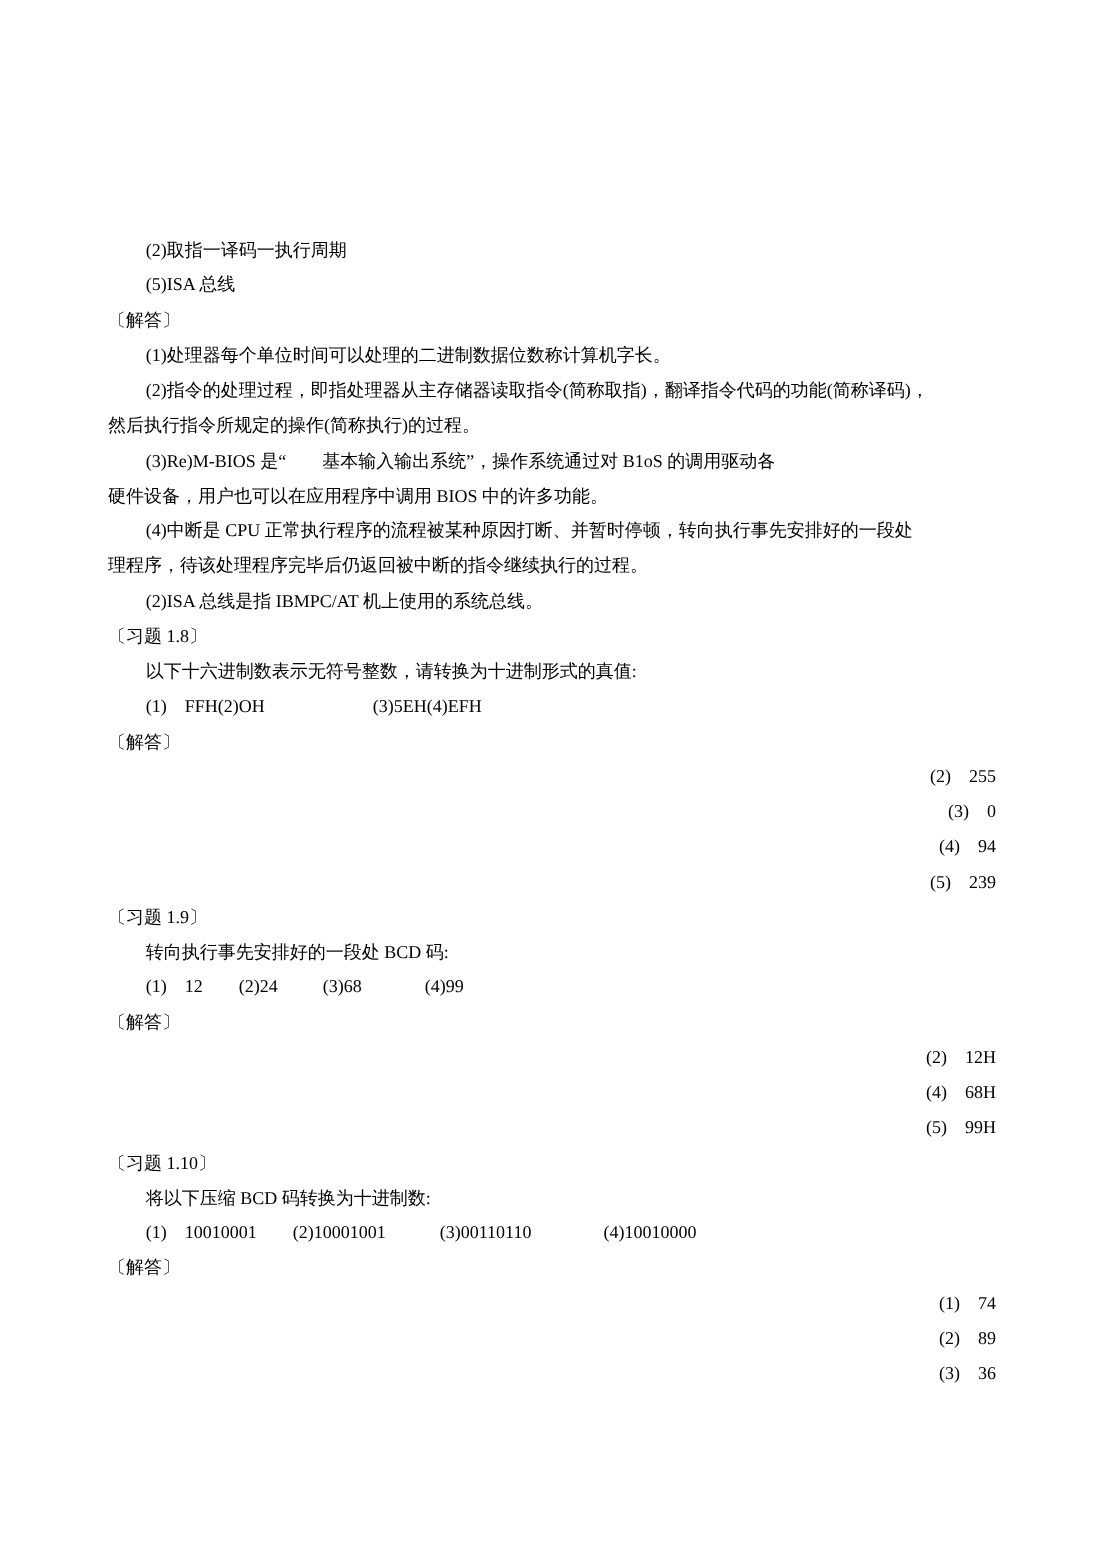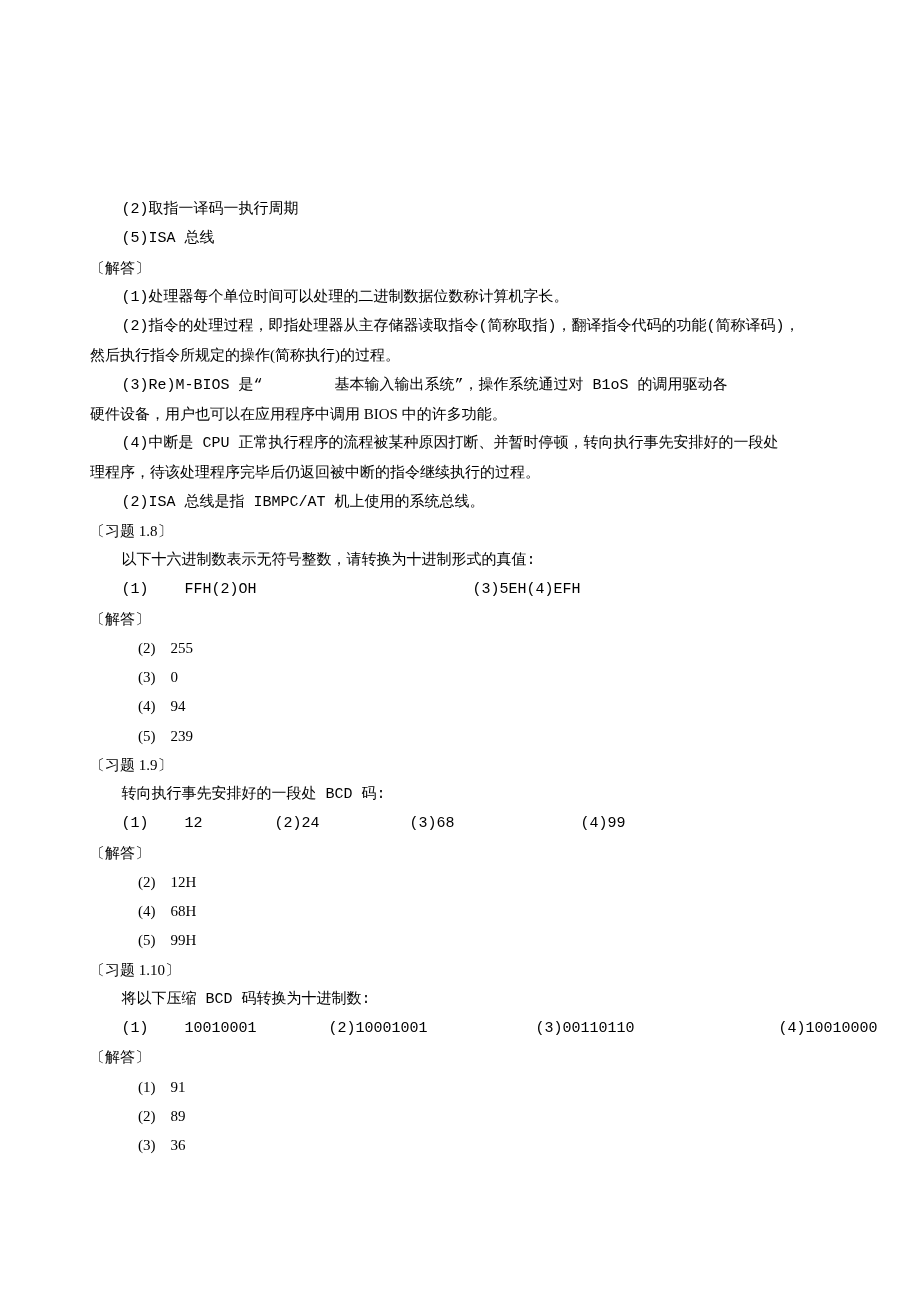--- a/index.html
+++ b/index.html
@@ -12,22 +12,22 @@
     font-family: "SimSun", "宋体", serif;
     font-size: 15px;
     color: #000;
     line-height: 1.95;
     padding: 195px 90px 60px 90px;
     box-sizing: border-box;
   }
   .line {
     white-space: pre;
   }
-  .indent-1 { padding-left: 2.1em; font-family: Liberation Mono, monospace; }
-  .indent-list { padding-left: 3.2em; }
+  .indent-1 { padding-left: 2.1em; }
+  .indent-list { padding-left: 3.2em; text-align: right; }
 </style>
 </head>
 <body>
 
 <div id="doc">
     <div class="line indent-1">(2)取指一译码一执行周期</div>
     <div class="line indent-1">(5)ISA 总线</div>
     <div class="line ">〔解答〕</div>
     <div class="line indent-1">(1)处理器每个单位时间可以处理的二进制数据位数称计算机字长。</div>
     <div class="line indent-1">(2)指令的处理过程，即指处理器从主存储器读取指令(简称取指)，翻译指令代码的功能(简称译码)，</div>
@@ -49,16 +49,16 @@
     <div class="line indent-1">转向执行事先安排好的一段处 BCD 码:</div>
     <div class="line indent-1">(1)    12        (2)24          (3)68              (4)99</div>
     <div class="line ">〔解答〕</div>
     <div class="line indent-list">(2)    12H</div>
     <div class="line indent-list">(4)    68H</div>
     <div class="line indent-list">(5)    99H</div>
     <div class="line ">〔习题 1.10〕</div>
     <div class="line indent-1">将以下压缩 BCD 码转换为十进制数:</div>
     <div class="line indent-1">(1)    10010001        (2)10001001            (3)00110110                (4)10010000</div>
     <div class="line ">〔解答〕</div>
-    <div class="line indent-list">(1)    91</div>
+    <div class="line indent-list">(1)    74</div>
     <div class="line indent-list">(2)    89</div>
     <div class="line indent-list">(3)    36</div>
   </div>
 
 </body></html>

